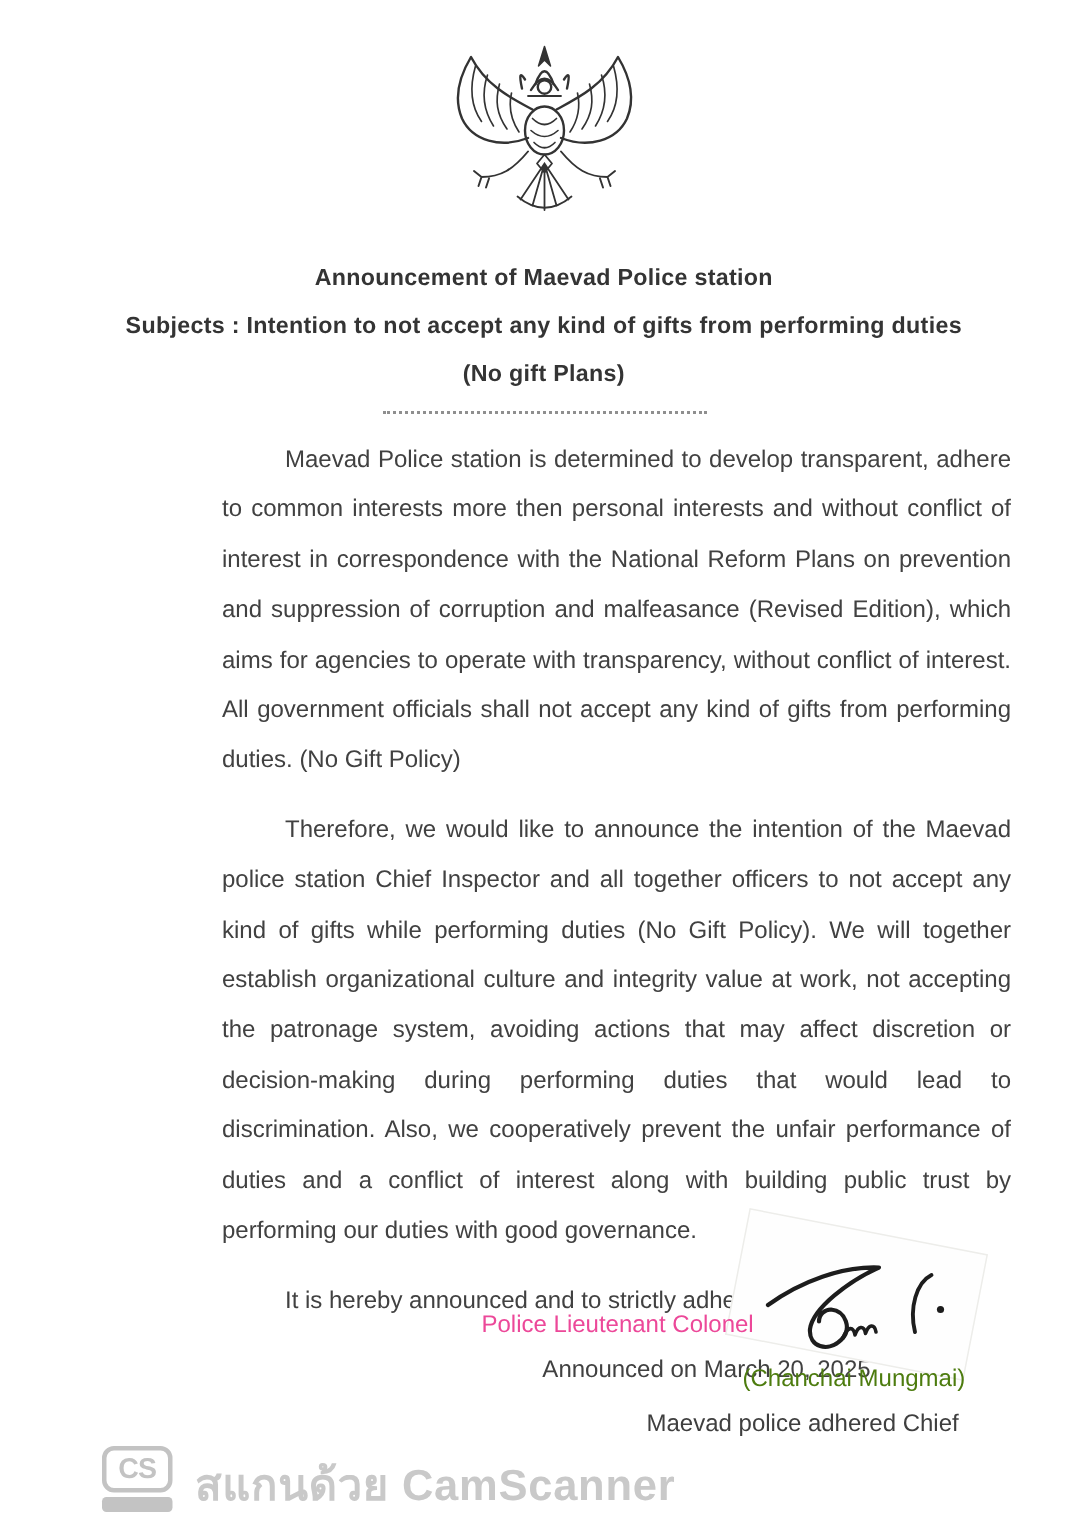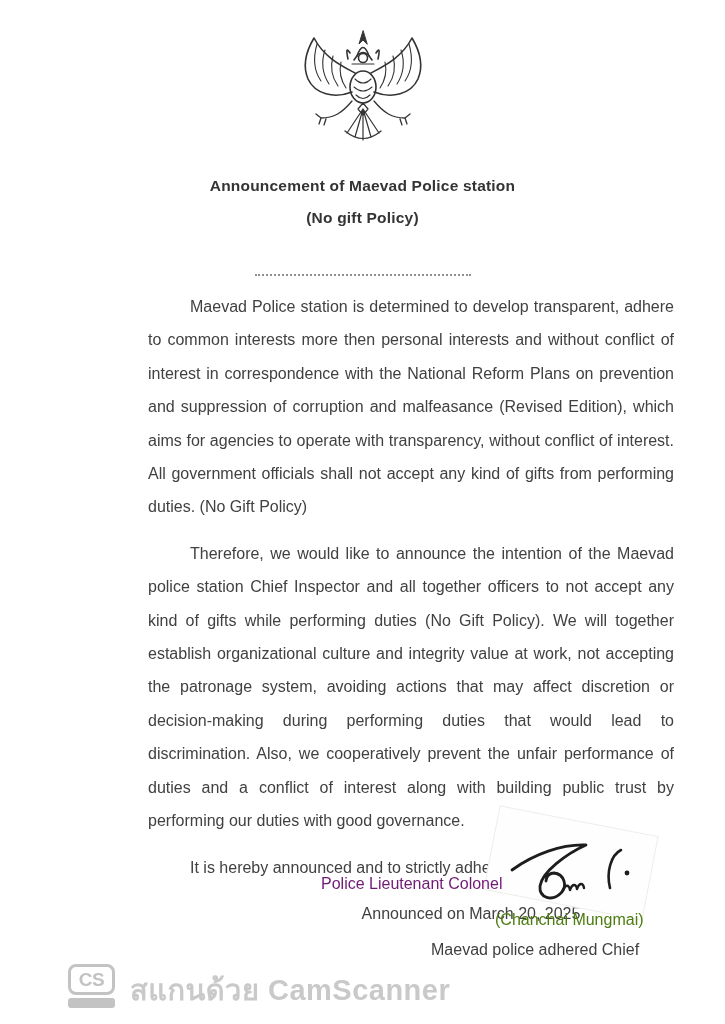--- a/index.html
+++ b/index.html
@@ -22,21 +22,21 @@
   }
   .body-block p { text-indent:42px; margin-bottom:13px;margin-left:20px; }
   .closing { margin-top:10px; text-align:left !important; }
   .dateline { text-indent:120px !important; text-align:center; margin-top:3px; }
   .sig-area { position:absolute; top:818px; left:0; width:100%; height:160px; }
   .sig-patch {
     position:absolute; left:452px; top:2px; width:162px; height:86px;
     background:#fefefe; border:1px solid #ededea; transform:rotate(11deg);
   }
   .sig-scrawl { position:absolute; left:468px; top:20px; }
-  .sig-rank  { position:absolute; left:283px; top:57px;  font-size:16px; color:#701a75; }
+  .sig-rank  { position:absolute; left:283px; top:57px;  font-size:16px; color:#ec4899; }
   .sig-name  { position:absolute; left:457px; top:93px;  font-size:16px; color:#4d7c0f; }
   .sig-pos   { position:absolute; left:393px; top:123px; font-size:16px; color:#3f3f3f; }
   .footer { position:absolute; left:0; bottom:0; width:100%; height:66px; background:#ffffff;padding-left:37px; }
   .cs-logo { position:absolute; left:30px; top:6px; width:47px; }
   .cs-box {
     height:31px; border:3.5px solid #c3c3c3; border-radius:8px;
     display:flex; align-items:center; justify-content:center;
     font-size:19px; font-weight:700; color:#c3c3c3; letter-spacing:-0.5px;
   }
   .cs-bar { height:10px; background:#c3c3c3; border-radius:3px; margin-top:3px; }
@@ -84,21 +84,22 @@
       <path d="M75,80 L59,104 M75,80 L67,108 M75,82 L75,111 M75,80 L83,108 M75,80 L91,104" stroke-width="1.2"></path>
       <path d="M57,102 Q75,117 93,102" stroke-width="1.2"></path>
 
       <path d="M64,72 C54,84 46,89 33,89 M33,89 l-5,-4 M33,89 l-2,6 M38,90 l-2,6" stroke-width="1.3"></path>
       <path d="M86,72 C96,84 104,89 117,89 M117,89 l5,-4 M117,89 l2,6 M112,90 l2,6" stroke-width="1.3"></path>
     </svg>
   </div>
 
   <div class="title-block">
     <div class="title-line">Announcement of Maevad Police station</div>
-    <div class="title-line">(No gift Policy)</div>
+    <div class="title-line">Subjects : Intention to not accept any kind of gifts from performing duties</div>
+    <div class="title-line">(No gift Plans)</div>
   </div>
 
   <div class="divider"></div>
 
   <div class="body-block">
     <p>Maevad Police station is determined to develop transparent, adhere to common interests more then personal interests and without conflict of interest in correspondence with the National Reform Plans on prevention and suppression of corruption and malfeasance (Revised Edition), which aims for agencies to operate with transparency, without conflict of interest. All government officials shall not accept any kind of gifts from performing duties. (No Gift Policy)</p>
     <p>Therefore, we would like to announce the intention of the Maevad police station Chief Inspector and all together officers to not accept any kind of gifts while performing duties (No Gift Policy). We will together establish organizational culture and integrity value at work, not accepting the patronage system, avoiding actions that may affect discretion or decision-making during performing duties that would lead to discrimination. Also, we cooperatively prevent the unfair performance of duties and a conflict of interest along with building public trust by performing our duties with good governance.</p>
     <p class="closing">It is hereby announced and to strictly adhered to all.</p>
     <p class="dateline">Announced on March 20, 2025</p>
   </div>

